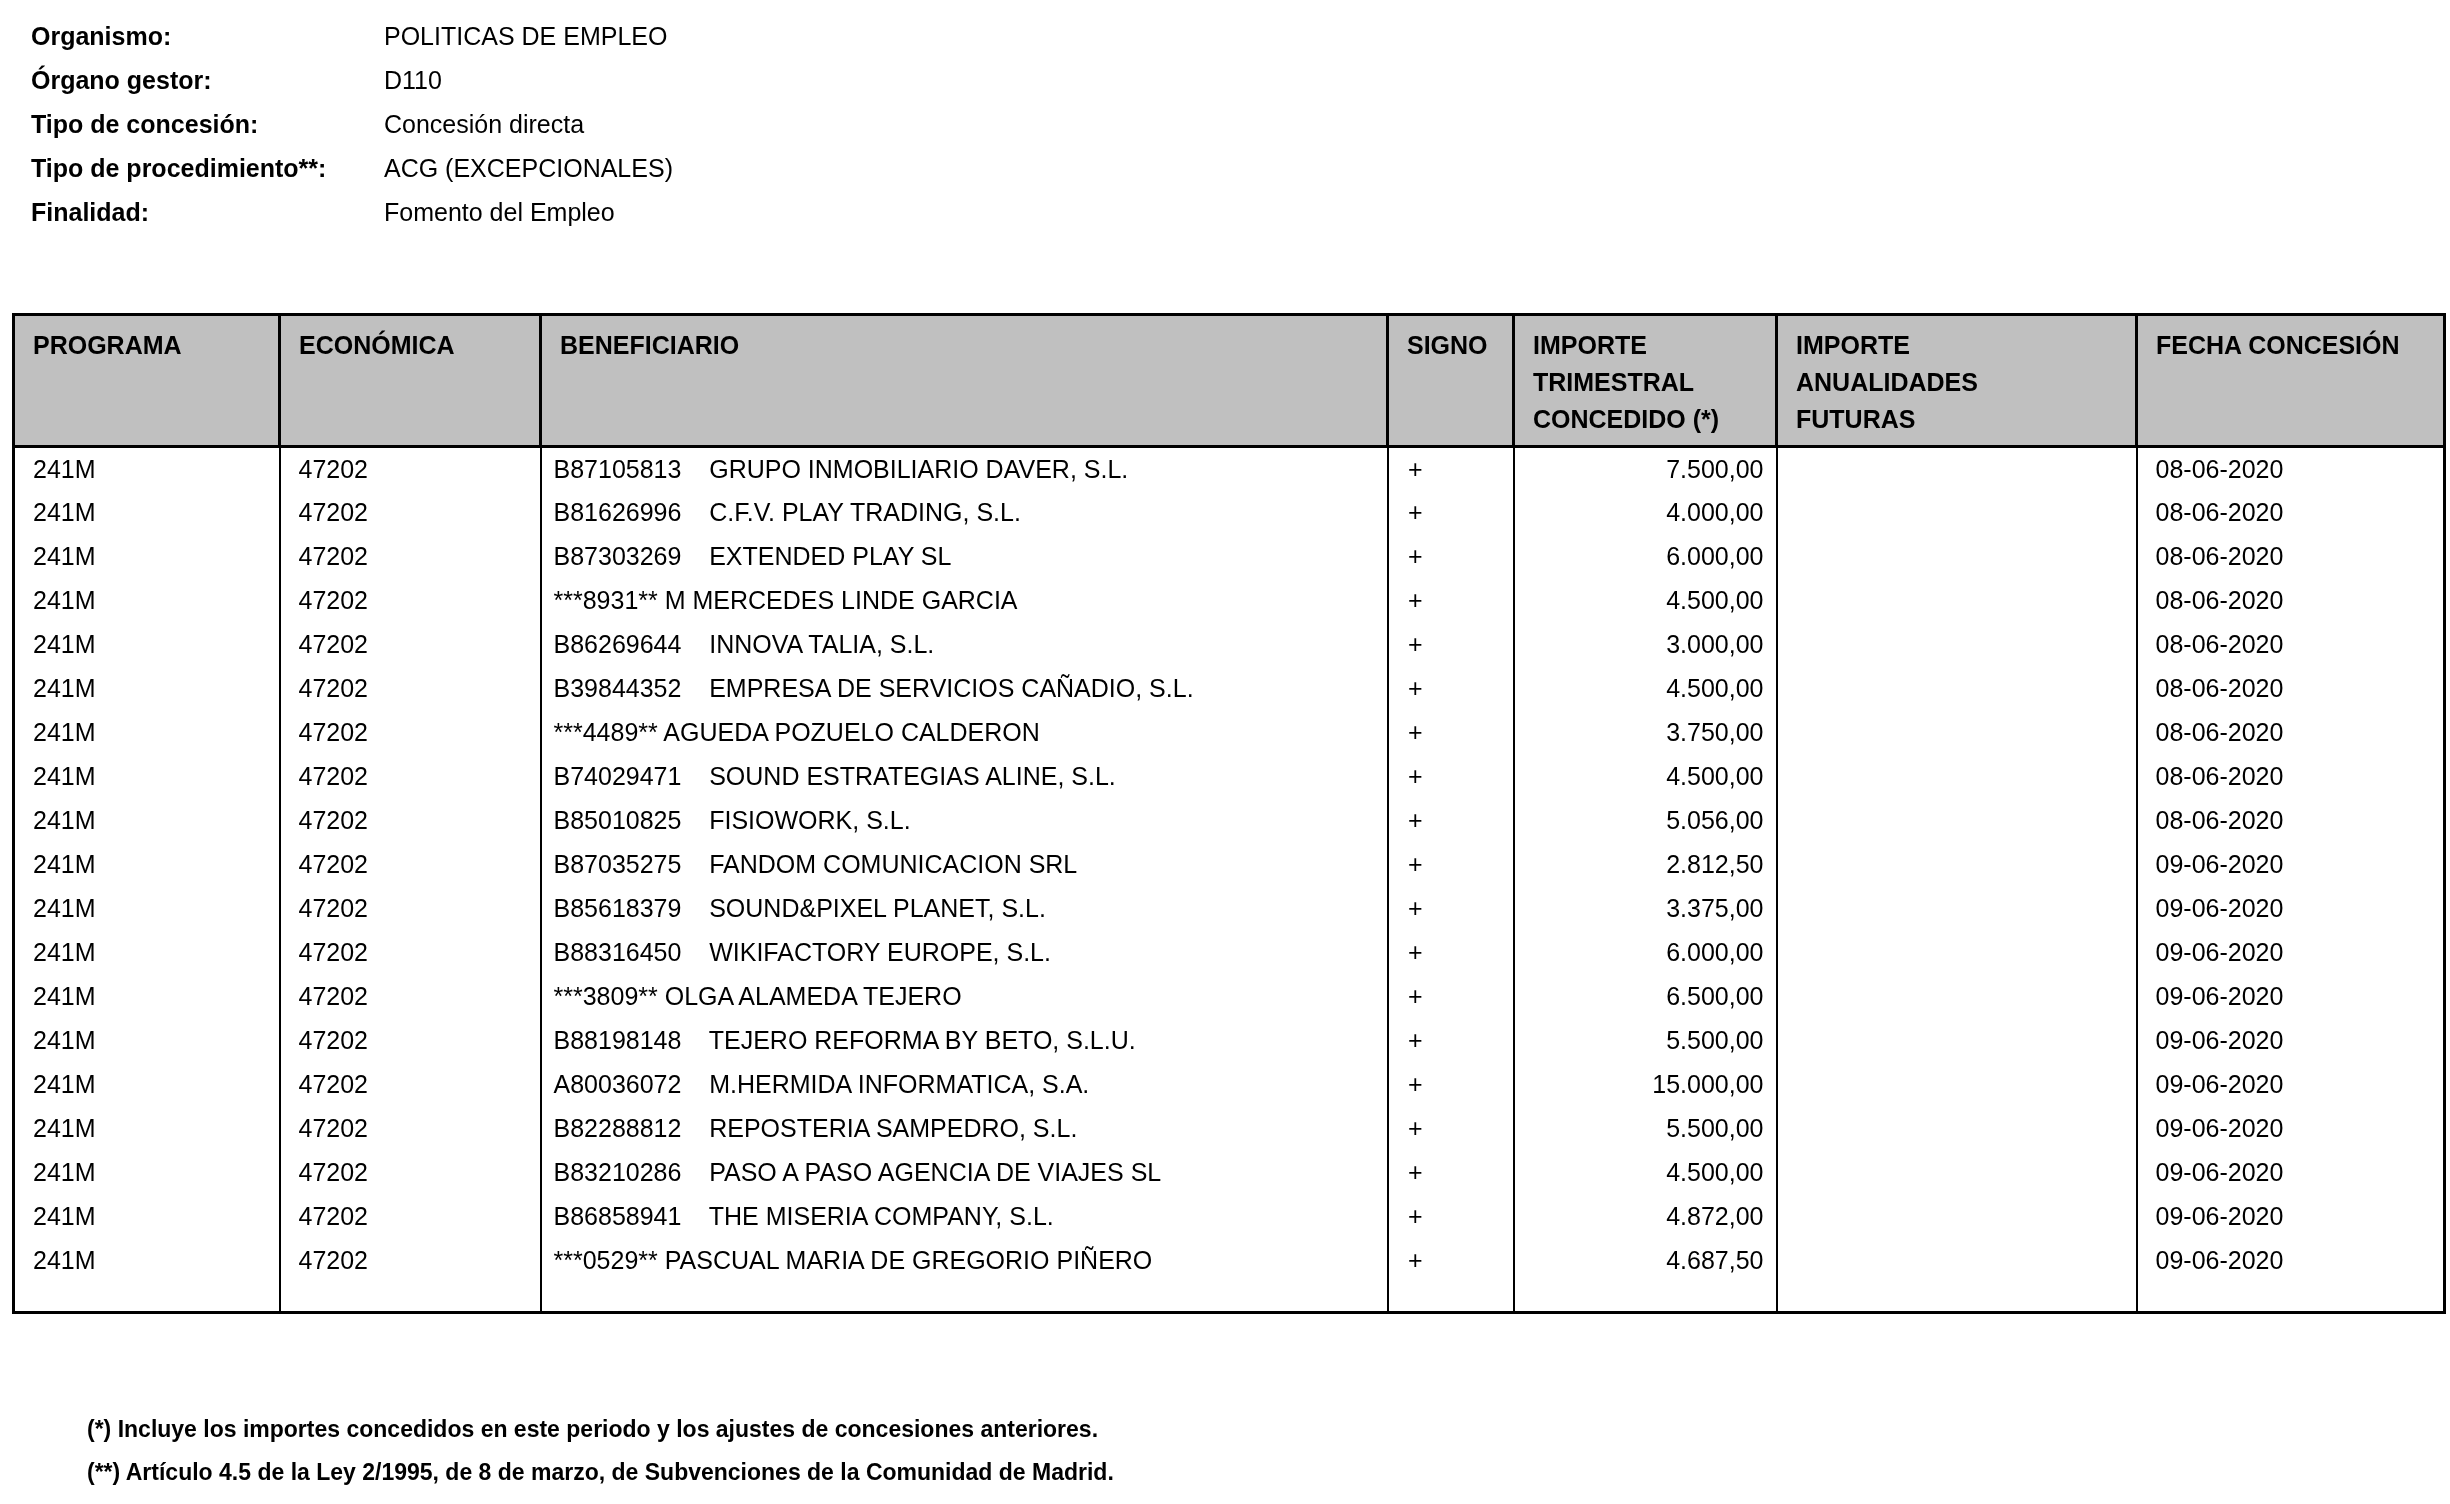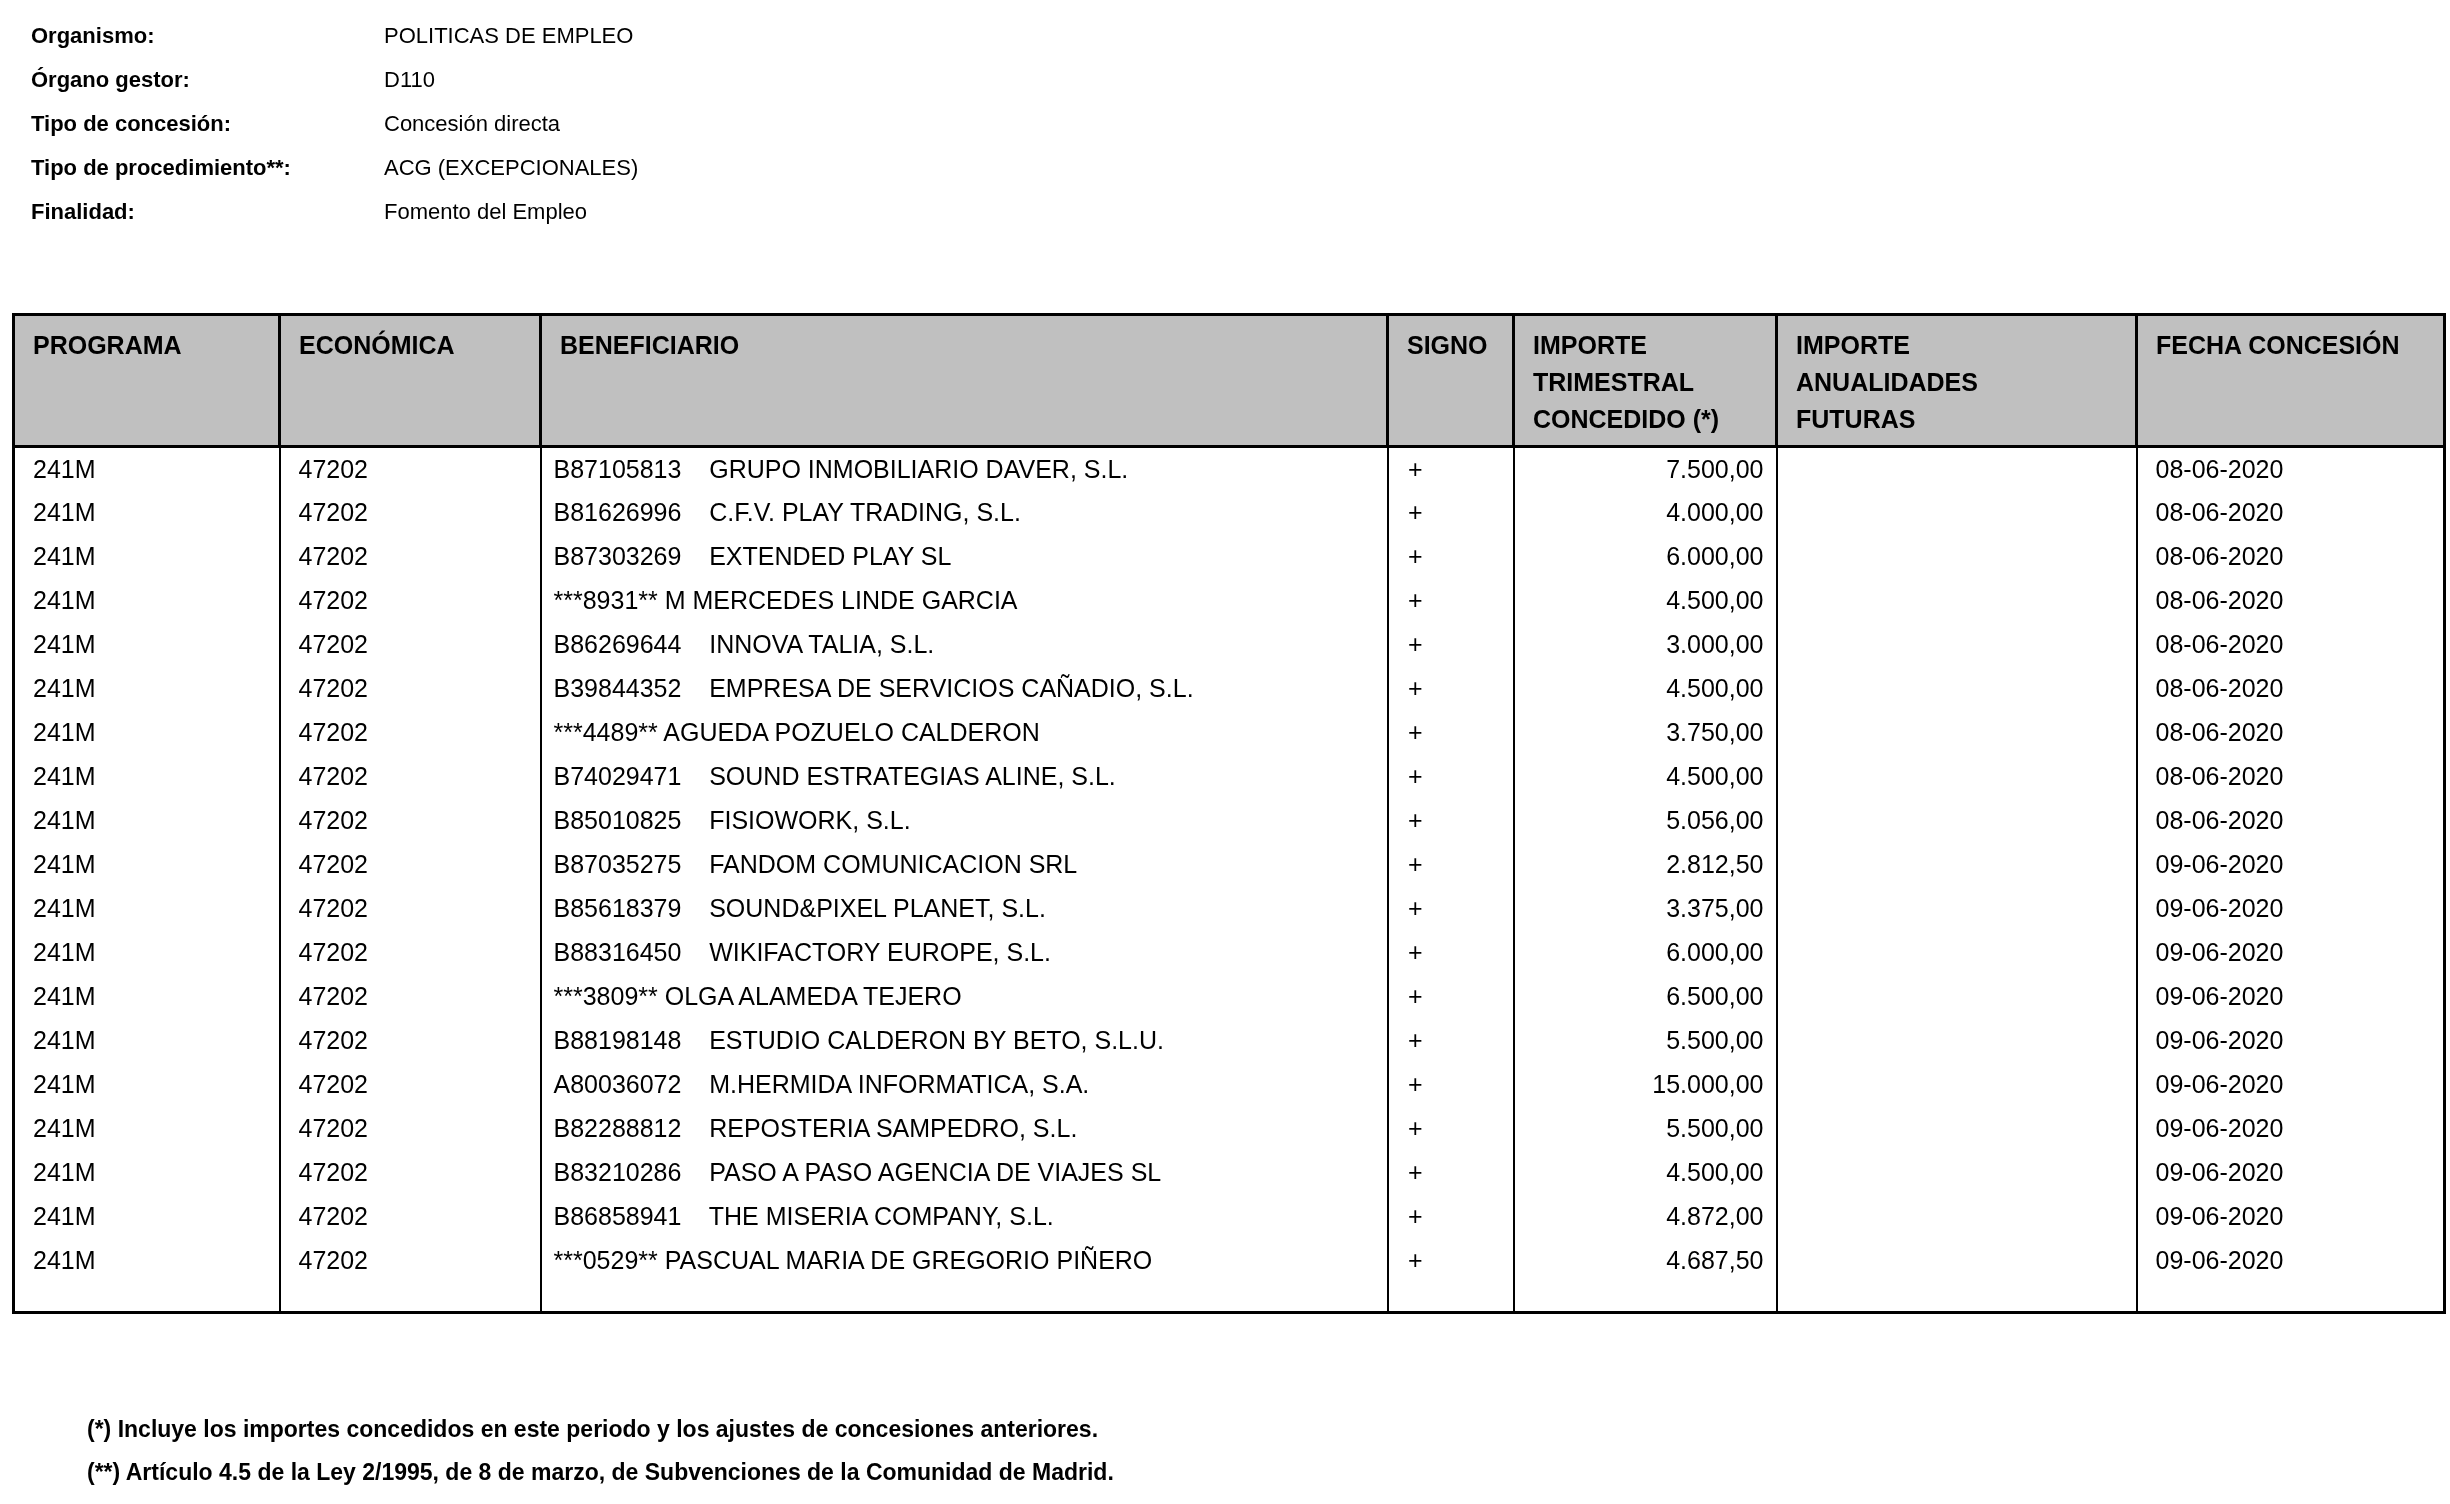--- a/index.html
+++ b/index.html
@@ -21,21 +21,21 @@
   .meta {
     position: absolute;
     top: 13.5px;
     left: 31px;
     right: 22.4px;
   }
   .meta-row {
     display: flex;
     height: 44px;
     align-items: flex-end;
-    font-size: 22px;
+    font-size: 25px;
     line-height: 44px;
     white-space: nowrap;
   }
   .meta-label {
     font-weight: bold;
     width: 353px;
     flex: 0 0 353px;
   }
   .meta-value { }
 
@@ -265,21 +265,21 @@
     <td class="economica">47202</td>
     <td class="beneficiario">***3809** OLGA ALAMEDA TEJERO</td>
     <td class="signo">+</td>
     <td class="importe-trimestral">6.500,00</td>
     <td class="anualidades"></td>
     <td class="fecha">09-06-2020</td>
   </tr>
         <tr>
     <td class="programa">241M</td>
     <td class="economica">47202</td>
-    <td class="beneficiario">B88198148    ESTUDIO CALDERON BY BETO, S.L.U.</td>
+    <td class="beneficiario">B88198148    TEJERO REFORMA BY BETO, S.L.U.</td>
     <td class="signo">+</td>
     <td class="importe-trimestral">5.500,00</td>
     <td class="anualidades"></td>
     <td class="fecha">09-06-2020</td>
   </tr>
         <tr>
     <td class="programa">241M</td>
     <td class="economica">47202</td>
     <td class="beneficiario">A80036072    M.HERMIDA INFORMATICA, S.A.</td>
     <td class="signo">+</td>

